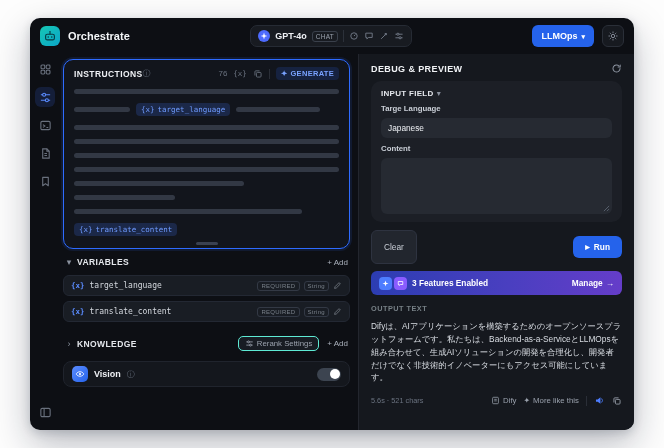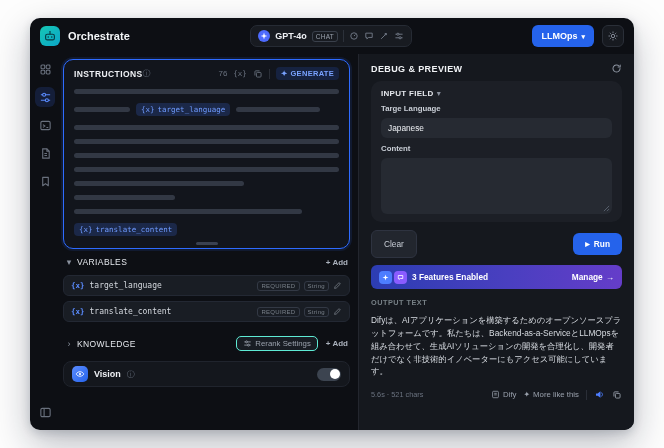--- a/index.html
+++ b/index.html
@@ -35,23 +35,23 @@
 .varglyph{font-size:7.5px;color:#6b7380;font-family:"DejaVu Sans Mono",monospace}
 .mini-div{width:1px;height:10px;background:#2a2e37}
 .gen-btn{display:flex;align-items:center;gap:3px;background:rgba(46,107,255,.16);color:#79a2ff;font-size:7.5px;font-weight:700;border-radius:4px;padding:2px 5px;letter-spacing:.3px;cursor:pointer}
 .sk-area{margin-top:9px;display:flex;flex-direction:column;gap:9px}
 .sk-row{display:flex;align-items:center;gap:6px}
 .sk{height:5px;border-radius:2.5px;background:#323844}
 .chip{display:inline-flex;align-items:center;gap:3px;background:#1b2848;color:#6f9bff;font-size:7.5px;border-radius:4px;padding:2px 5px;font-family:"DejaVu Sans Mono",monospace;white-space:nowrap}
 .drag{position:absolute;left:50%;bottom:3px;transform:translateX(-50%);width:22px;height:3px;border-radius:2px;background:#3a4150}
 .sec-head{display:flex;align-items:center;gap:4px;padding:0 2px}
 .sec-chev{color:#8a919e;font-size:9px;width:8px;text-align:center}
-.sec-title{font-size:8.5px;font-weight:400;letter-spacing:.4px;color:#e4e7ec}
+.sec-title{font-size:8.5px;font-weight:700;letter-spacing:.4px;color:#e4e7ec}
 .sec-right{margin-left:auto;display:flex;align-items:center;gap:8px}
-.add-btn{font-size:8px;color:#aab1bc;cursor:pointer;font-weight:700}
+.add-btn{font-size:8px;color:#aab1bc;cursor:pointer;font-weight:400}
 .rerank{display:flex;align-items:center;gap:3px;font-size:7.8px;color:#9aa1ad;border:1px solid #5eead4;border-radius:5px;padding:2px 6px;background:#181c23;cursor:pointer}
 .var-rows{display:flex;flex-direction:column;gap:5px}
 .var-row{height:21px;background:#191d24;border:1px solid #232833;border-radius:6px;display:flex;align-items:center;gap:5px;padding:0 7px;cursor:pointer}
 .var-x{color:#5b8cff;font-size:7.5px;font-family:"DejaVu Sans Mono",monospace;font-weight:700}
 .var-name{font-size:8px;color:#d5d9df;font-family:"DejaVu Sans Mono",monospace}
 .var-right{margin-left:auto;display:flex;gap:4px;align-items:center}
 .badge{font-size:6px;color:#798089;border:1px solid #333945;border-radius:3px;padding:1px 3px;letter-spacing:.3px}
 .vision-row{height:26px;flex:0 0 26px;background:#14171d;border:1px solid #20242d;border-radius:8px;display:flex;align-items:center;gap:6px;padding:0 8px;margin-top:2px}
 .vision-ic{width:16px;height:16px;border-radius:5px;background:linear-gradient(135deg,#5b8cff,#2563eb);display:flex;align-items:center;justify-content:center;color:#fff}
 .vision-title{font-size:9px;font-weight:600;color:#eef0f4}
@@ -64,21 +64,21 @@
 .input-card{background:#1c1f26;border-radius:10px;padding:8px 10px;display:flex;flex-direction:column;gap:5px}
 .ic-head{display:flex;align-items:center;gap:3px;cursor:pointer}
 .ic-title{font-size:8px;font-weight:700;letter-spacing:.3px;color:#e4e7ec}
 .ic-chev{color:#8a919e;font-size:8px}
 .ic-desc{font-size:7.3px;line-height:1.45;color:#8a919e}
 .f-label{font-size:7.8px;font-weight:600;color:#c9ced6;margin-top:1px}
 .f-input{height:20px;background:#262a32;border-radius:6px;padding:0 7px;display:flex;align-items:center;font-size:8.3px;color:#eef0f4;cursor:text}
 .f-area{background:#262a32;border-radius:6px;padding:5px 7px;font-size:7.6px;line-height:1.5;color:#dfe3e9;min-height:56px;position:relative;cursor:text}
 .resize{position:absolute;right:2px;bottom:2px;color:#5d6572;display:flex}
 .actions{display:flex;align-items:center;justify-content:space-between;margin-top:1px}
-.clear-btn{height:28px;padding:0 12px;border-radius:6px;background:#22262e;border:1px solid #2e3340;color:#c9ced6;font-size:8.3px;display:flex;align-items:center;cursor:pointer}
+.clear-btn{height:34px;padding:0 12px;border-radius:6px;background:#22262e;border:1px solid #2e3340;color:#c9ced6;font-size:8.3px;display:flex;align-items:center;cursor:pointer}
 .run-btn{height:22px;padding:0 12px;border-radius:6px;background:#2563eb;color:#fff;font-size:8.3px;font-weight:700;display:flex;align-items:center;gap:4px;cursor:pointer}
 .run-btn .play{font-size:6px;line-height:1}
 .features{height:24px;flex:0 0 24px;border-radius:6px;background:linear-gradient(90deg,#2c3db2 0%,#4a3fc0 55%,#653dc9 100%);display:flex;align-items:center;gap:5px;padding:0 8px;cursor:pointer}
 .feat-ic{width:13px;height:13px;border-radius:4px;display:flex;align-items:center;justify-content:center;color:#fff}
 .feat-ic.one{background:#4d7dff}
 .feat-ic.two{background:#8a5cff;margin-left:-3px}
 .feat-label{font-size:8.3px;font-weight:600;color:#fff}
 .manage{margin-left:auto;display:flex;align-items:center;gap:3px;font-size:8.3px;font-weight:700;color:#fff;cursor:pointer}
 .out-label{font-size:7.3px;font-weight:700;letter-spacing:.5px;color:#778086;margin-top:2px}
 .out-text{font-size:8.3px;line-height:1.55;color:#d9dde3;font-family:"Liberation Sans",sans-serif}

